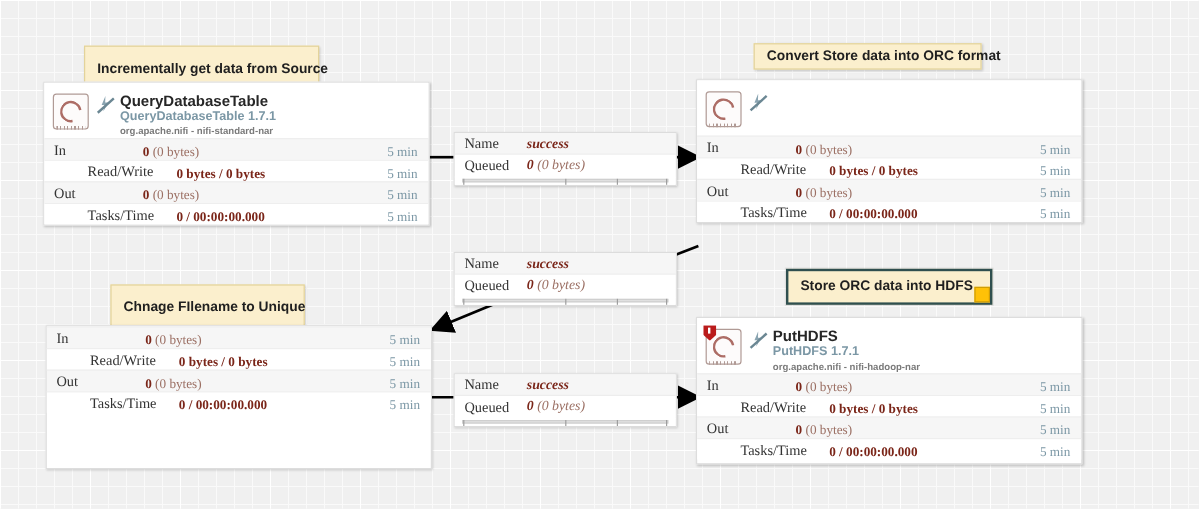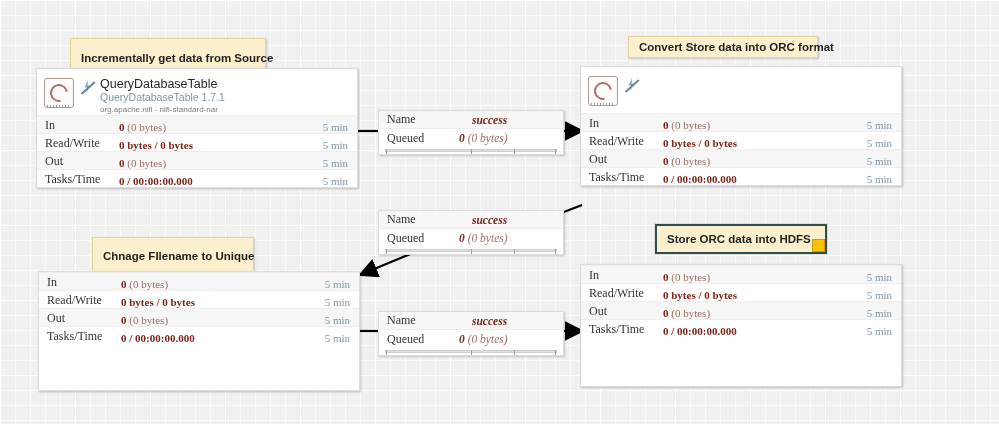--- a/index.html
+++ b/index.html
@@ -26,21 +26,21 @@
     position:absolute;
     background:#fff;
     border:1px solid #dddddd;
     box-shadow:1px 1px 2px rgba(0,0,0,.22);
     box-sizing:border-box;
   }
   .proc-head{
     display:flex;align-items:flex-start;
     padding:8px 0 5px 7px;
     background:#fff;
-    height:46px;box-sizing:border-box;
+    height:46px;box-sizing:border-box;font-weight:bold;
   }
   .proc-icon{
     position:relative;
     width:30px;height:30px;flex:0 0 30px;margin-top:1px;
     border:1px solid #b09a95;
     border-radius:3px;
     background:#fdfbfb;
     box-sizing:border-box;
   }
   .proc-icon .ring{
@@ -90,21 +90,21 @@
     white-space:nowrap;overflow:hidden;
   }
 
   .stat-row{
     display:flex;align-items:flex-end;
     height:18px;font-size:11px;
     border-top:1px solid #eeeeee;
     box-sizing:border-box;
   }
   .stat-row.alt{background:#f6f6f6;}
-  .stat-row.plain{background:#ffffff;}
+  .stat-row.plain{background:#ffffff;padding-left:28px;}
   .stat-label{
     flex:0 0 auto;width:74px;padding-left:8px;
     color:#333333;font-family:"Liberation Serif",serif;font-size:12px;
   }
   .stat-value{
     flex:1 1 auto;color:#7a2518;font-weight:bold;font-size:11px;
     font-family:"Liberation Serif",serif;
     white-space:nowrap;overflow:hidden;
   }
   .stat-value .muted{color:#9b6f63;font-weight:normal;}
@@ -120,22 +120,22 @@
     border:1px solid #dcdcdc;
     box-shadow:1px 1px 2px rgba(0,0,0,.2);
     box-sizing:border-box;
     width:186px;
   }
   .conn-row{
     display:flex;align-items:center;height:18px;
     font-family:"Liberation Serif",serif;font-size:12px;
     box-sizing:border-box;
   }
-  .conn-row.r1{background:#f6f6f6;border-bottom:1px solid #ededed;gap:33px;}
-  .conn-row.r2{background:#ffffff;gap:20px;}
+  .conn-row.r1{background:#f6f6f6;border-bottom:1px solid #ededed;}
+  .conn-row.r2{background:#ffffff;}
   .conn-key{flex:0 0 auto;width:52px;padding-left:8px;color:#333333;}
   .conn-val{flex:1 1 auto;color:#7a2518;font-weight:bold;font-size:11.5px;font-style:italic;}
   .conn-val .muted{color:#9b6f63;font-weight:normal;}
   .backpressure{
     height:6px;background:#ffffff;position:relative;
     border-top:1px solid #ffffff;
   }
   .bp-bar{
     position:absolute;left:6px;right:6px;top:1px;height:3px;
     background:#e0e0e0;border:1px solid #cfcfcf;box-sizing:border-box;
@@ -293,20 +293,36 @@
       <span class="stat-time">5 min</span>
     </div>
     <div class="stat-row plain">
       <span class="stat-label">Tasks/Time</span>
       <span class="stat-value">0 / 00:00:00.000</span>
       <span class="stat-time">5 min</span>
     </div>
   </div>
 
   <div class="processor" style="left:580px;top:264px;width:322px;height:123px;">
+    <div class="proc-head">
+      <div class="proc-icon">
+        <div class="ring"></div>
+          <div class="dots"></div>
+        <div class="shield"></div>
+      </div>
+      <div class="bolt-icon">
+        <div class="b1"></div>
+          <div class="slash"></div>
+      </div>
+      <div class="proc-text">
+        <div class="proc-title">PutHDFS</div>
+        <div class="proc-type">PutHDFS 1.7.1</div>
+        <div class="proc-bundle">org.apache.nifi - nifi-hadoop-nar</div>
+      </div>
+    </div>
     <div class="stat-row alt">
       <span class="stat-label">In</span>
       <span class="stat-value"><span>0</span> <span class="muted">(0 bytes)</span></span>
       <span class="stat-time">5 min</span>
     </div>
     <div class="stat-row plain">
       <span class="stat-label">Read/Write</span>
       <span class="stat-value">0 bytes / 0 bytes</span>
       <span class="stat-time">5 min</span>
     </div>

